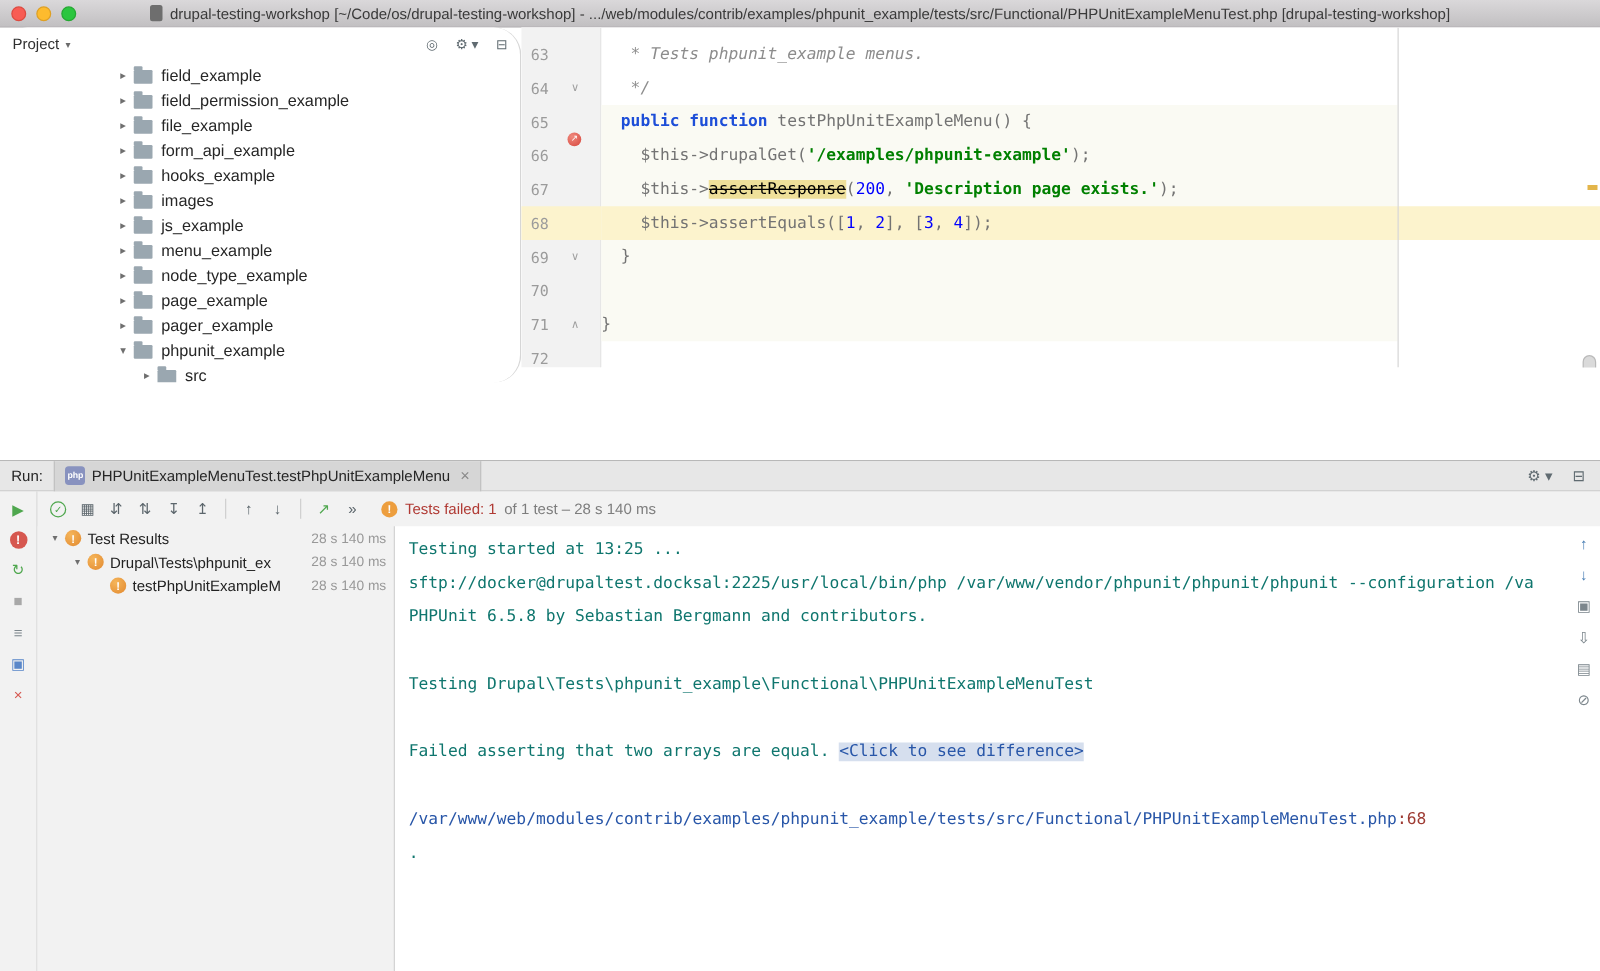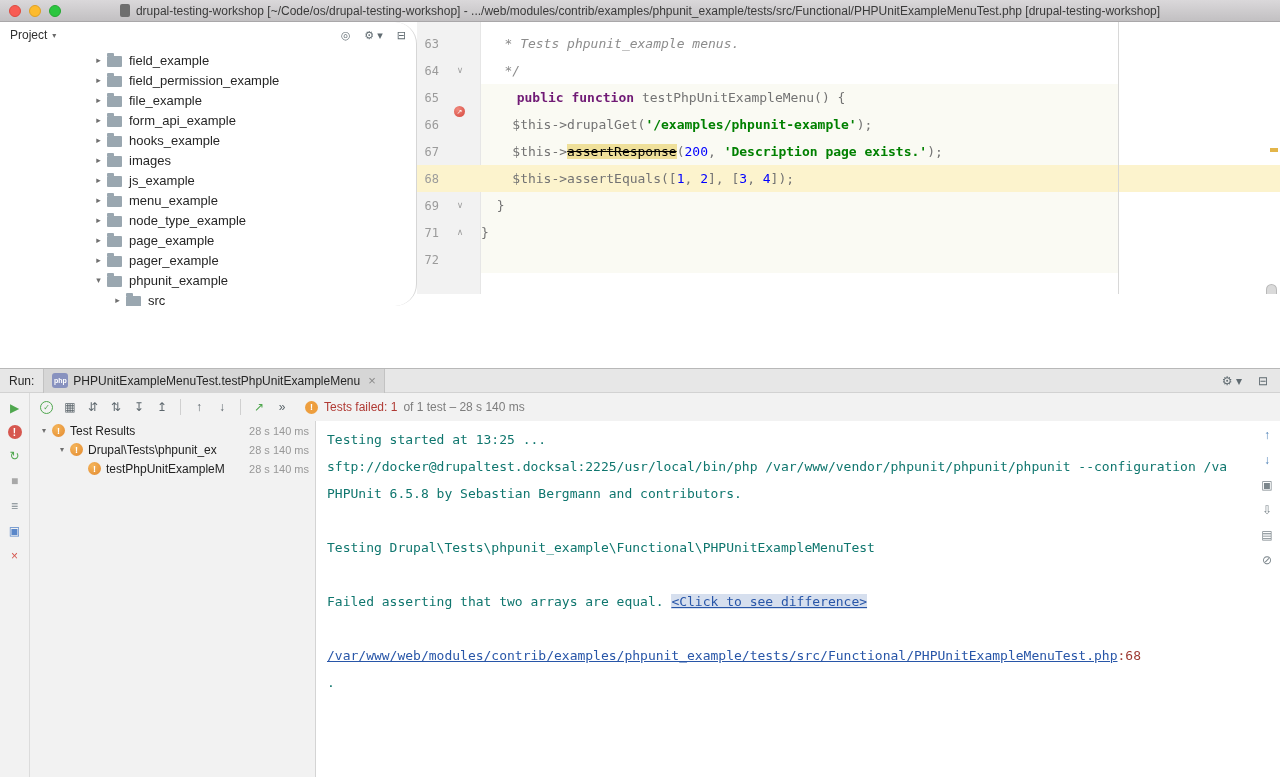--- a/index.html
+++ b/index.html
@@ -43,21 +43,21 @@
   .cl{display:flex;height:27px;position:relative;}
   .cl .gutter{width:64px;flex:none;display:flex;align-items:center;}
   .cl.current .gutter,.cl.current .code{background:#fcf3cd;}
   .lnum{width:22px;text-align:right;font-family:"DejaVu Sans Mono",monospace;font-size:12px;color:#9b9b9b;}
   .gmark{width:42px;text-align:center;color:#9f9f9f;font-size:9px;position:relative;line-height:27px;}
   .runball{position:absolute;left:15px;top:8px;width:11px;height:11px;border-radius:50%;
     background:radial-gradient(circle at 35% 30%,#f08a7e,#d6453c);color:#fff;font-size:7px;line-height:11px;text-align:center;}
   .code{flex:1;font-family:"DejaVu Sans Mono",monospace;font-size:13px;line-height:27px;white-space:pre;color:#000;}
   .tok-plain{color:#737373;}
   .tok-comment{color:#8c8c8c;font-style:italic;}
-  .tok-keyword{color:#701a75;font-weight:bold;margin-left:20px;}
+  .tok-keyword{color:#1d4ed8;font-weight:bold;}
   .tok-string{color:#008000;font-weight:bold;}
   .tok-number{color:#0000ff;}
   .tok-deprecated{color:#000;text-decoration:line-through;background:#efe09a;}
   .scroll-thumb{position:absolute;right:3px;top:262px;width:11px;height:58px;border-radius:6px;
     background:rgba(150,150,150,.35);border:1px solid rgba(110,110,110,.3);z-index:4;}
   .stripe-mark{position:absolute;right:2px;top:126px;width:8px;height:4px;background:#e3b54a;z-index:4;}
 
   
   .runwin{position:absolute;left:0;top:368px;width:1280px;bottom:0;background:#f2f2f2;border-top:1px solid #b8b8b8;}
   .run-header{position:absolute;left:0;top:0;right:0;height:24px;background:#e7e7e7;border-bottom:1px solid #d2d2d2;
@@ -93,21 +93,21 @@
   .tt-row .chev{width:16px;font-size:8px;}
   .fail-ball{width:13px;height:13px;border-radius:50%;flex:none;background:radial-gradient(circle at 35% 30%,#f5b55a,#e2892f);
     color:#fff;font-size:9px;font-weight:bold;display:flex;align-items:center;justify-content:center;}
   .tt-label{margin-left:5px;overflow:hidden;}
   .tt-time{margin-left:auto;padding-right:6px;color:#989898;font-size:11px;flex:none;}
 
   .console{position:absolute;left:316px;top:52px;right:0;bottom:0;background:#fff;overflow:hidden;
     font-family:"DejaVu Sans Mono",monospace;font-size:13px;line-height:27px;padding:5px 34px 0 11px;}
   .console-line{height:27px;white-space:pre;overflow:hidden;}
   .c-plain{color:#0f766e;}
-  .c-link{color:#2856a8;text-decoration:underline;}
+  .c-link{color:#2856a8;}
   .c-hl{background:#d6dfee;}
   .c-num{color:#9e3b33;}
   .console-icons{position:absolute;right:0;top:52px;width:26px;bottom:0;display:flex;flex-direction:column;
     align-items:center;gap:11px;padding-top:7px;}
   .ci-icon{font-size:12px;}
 
   .split{position:absolute;background:transparent;}
   .split-v1{left:415px;top:22px;width:4px;height:346px;}
   .split-h1{left:0;top:366px;width:1280px;height:4px;}
   .split-v2{left:314px;top:420px;width:4px;height:357px;}
@@ -269,20 +269,27 @@
             <span class="gmark"></span>
           </span>
           <span class="code"><span class="tok-plain">    $this-&gt;assertEquals([</span><span class="tok-number">1</span><span class="tok-plain">, </span><span class="tok-number">2</span><span class="tok-plain">], [</span><span class="tok-number">3</span><span class="tok-plain">, </span><span class="tok-number">4</span><span class="tok-plain">]);</span></span>
         </div>
         <div class="cl">
           <span class="gutter">
             <span class="lnum">69</span>
             <span class="gmark">∨</span>
           </span>
           <span class="code"><span class="tok-plain">  }</span></span>
+        </div>
+        <div class="cl">
+          <span class="gutter">
+            <span class="lnum">70</span>
+            <span class="gmark"></span>
+          </span>
+          <span class="code"></span>
         </div>
         <div class="cl">
           <span class="gutter">
             <span class="lnum">71</span>
             <span class="gmark">∧</span>
           </span>
           <span class="code"><span class="tok-plain">}</span></span>
         </div>
         <div class="cl">
           <span class="gutter">

